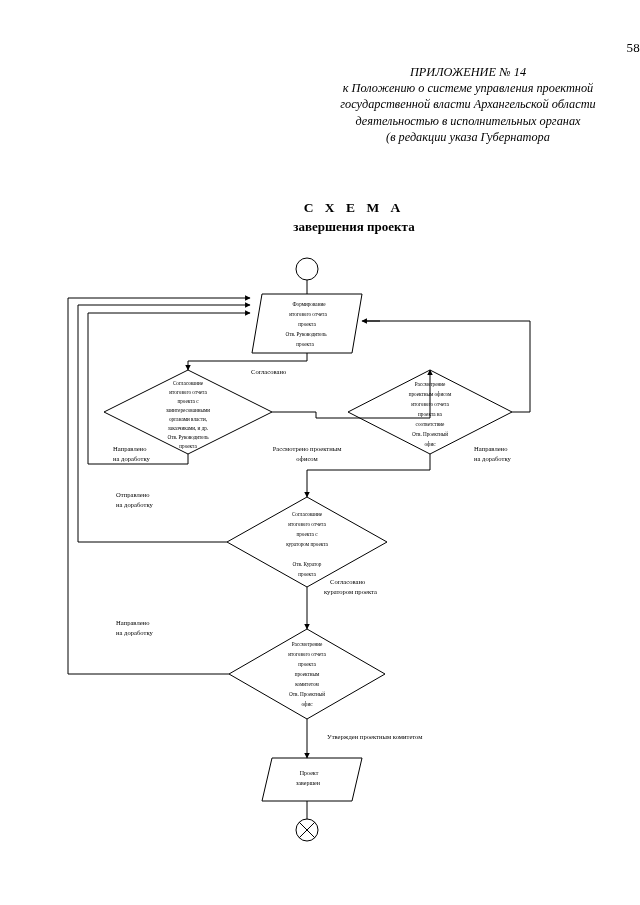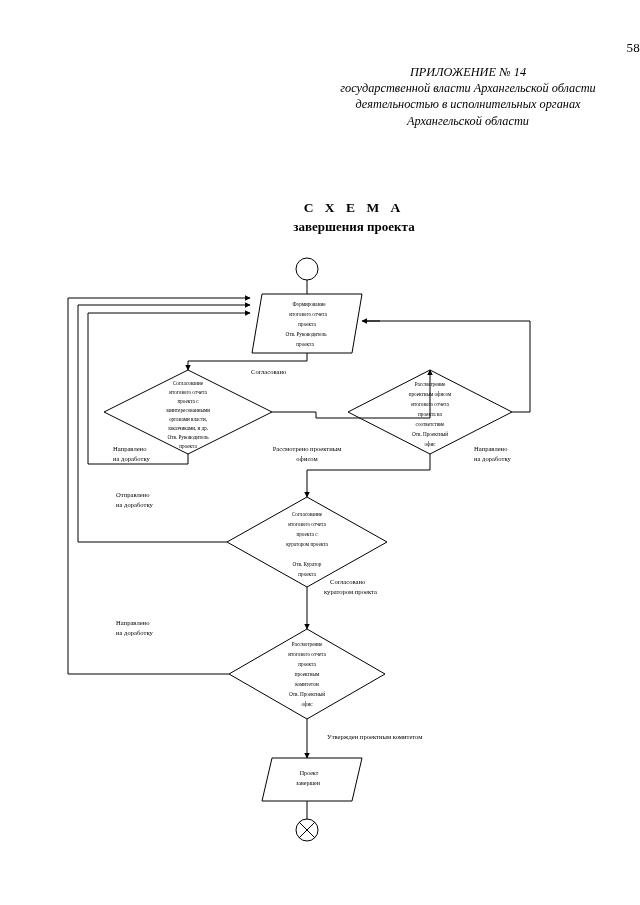--- a/index.html
+++ b/index.html
@@ -75,23 +75,24 @@
 </style>
 </head>
 <body>
 
 <div class="page">
 
   <div class="page-number">58</div>
 
   <div class="header-block">
     <div>ПРИЛОЖЕНИЕ № 14</div>
+    <div>к Положению о системе управления проектной</div>
     <div>государственной власти Архангельской области</div>
     <div>деятельностью в исполнительных органах</div>
-    <div>Архангельской области</div>
+    <div>(в редакции указа Губернатора</div>
   </div>
 
   <div class="doc-title">
     <span class="t1">С Х Е М А</span>
     <span class="t2">завершения проекта</span>
   </div>
 
   <div class="diagram">
     <svg width="640" height="610" viewBox="0 0 640 610" xmlns="http://www.w3.org/2000/svg">
       <defs>

